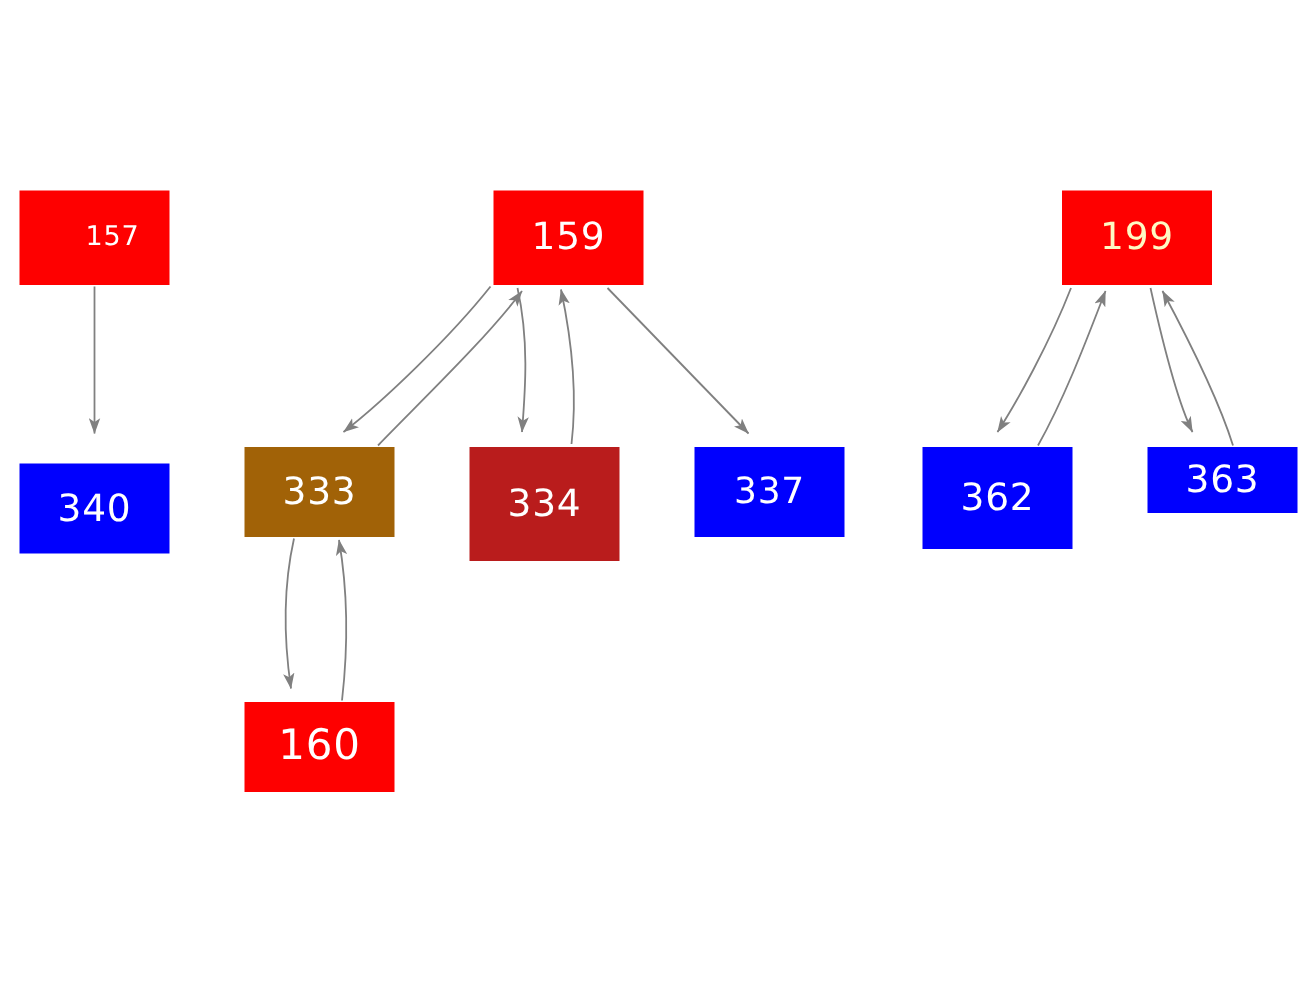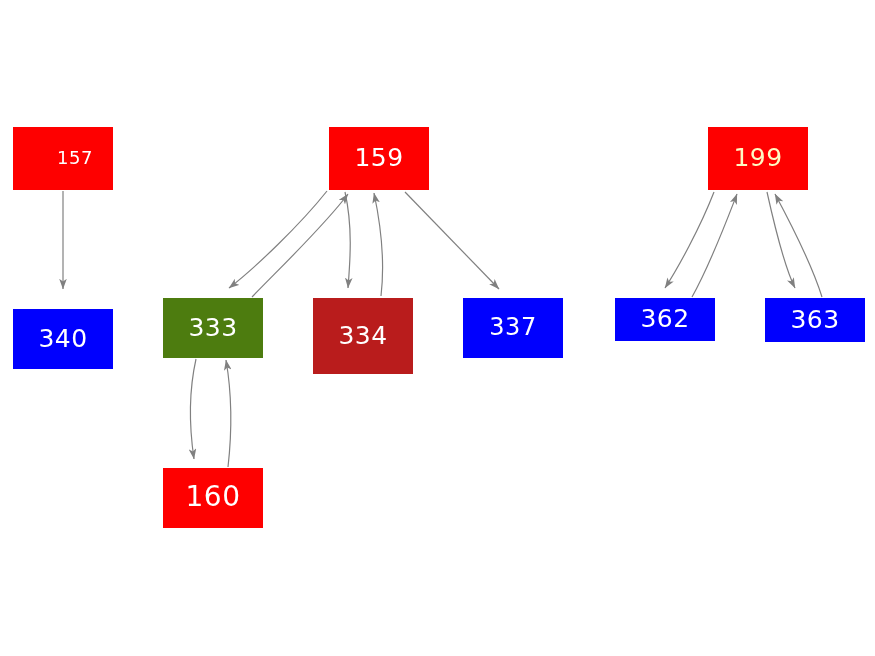--- a/index.html
+++ b/index.html
@@ -70,36 +70,36 @@
   <div id="nodes-group">
       <div class="node" style="left: 13px; top: 127px; width: 100px; height: 63px; background: rgb(254, 0, 0); font-size: 18px; color: rgb(255, 255, 255); padding-left: 24px;">
         <span class="node-label">157</span>
       </div>
       <div class="node" style="left: 13px; top: 309px; width: 100px; height: 60px; background: rgb(0, 0, 254); font-size: 25px; color: rgb(255, 255, 255);">
         <span class="node-label">340</span>
       </div>
       <div class="node" style="left: 329px; top: 127px; width: 100px; height: 63px; background: rgb(254, 0, 0); font-size: 25px; color: rgb(255, 255, 255);">
         <span class="node-label">159</span>
       </div>
-      <div class="node" style="left: 163px; top: 298px; width: 100px; height: 60px; background: #4d7c0f; font-size: 25px; color: rgb(255, 255, 255);">
+      <div class="node" style="left: 163px; top: 298px; width: 100px; height: 60px; background: #a16207; font-size: 25px; color: rgb(255, 255, 255);">
         <span class="node-label">333</span>
       </div>
       <div class="node" style="left: 313px; top: 298px; width: 100px; height: 76px; background: #b91c1c; font-size: 25px; color: rgb(255, 255, 255);">
         <span class="node-label">334</span>
       </div>
       <div class="node" style="left: 463px; top: 298px; width: 100px; height: 60px; background: rgb(0, 0, 254); font-size: 24px; color: rgb(255, 255, 255);">
         <span class="node-label">337</span>
       </div>
       <div class="node" style="left: 163px; top: 468px; width: 100px; height: 60px; background: rgb(254, 0, 0); font-size: 28px; color: rgb(255, 255, 255);">
         <span class="node-label">160</span>
       </div>
       <div class="node" style="left: 692px; top: 127px; width: 100px; height: 63px; background: rgb(254, 0, 0); font-size: 25px; color: #fef9c3; margin-left: 16px;">
         <span class="node-label">199</span>
       </div>
-      <div class="node" style="left: 615px; top: 298px; width: 100px; height: 43px; background: rgb(0, 0, 254); font-size: 25px; color: rgb(255, 255, 255); text-align: right;">
+      <div class="node" style="left: 615px; top: 298px; width: 100px; height: 68px; background: rgb(0, 0, 254); font-size: 25px; color: rgb(255, 255, 255); text-align: right;">
         <span class="node-label">362</span>
       </div>
       <div class="node" style="left: 765px; top: 298px; width: 100px; height: 44px; background: rgb(0, 0, 254); font-size: 25px; color: rgb(255, 255, 255);">
         <span class="node-label">363</span>
       </div>
     </div>
 
 </div>
 
 </body></html>

